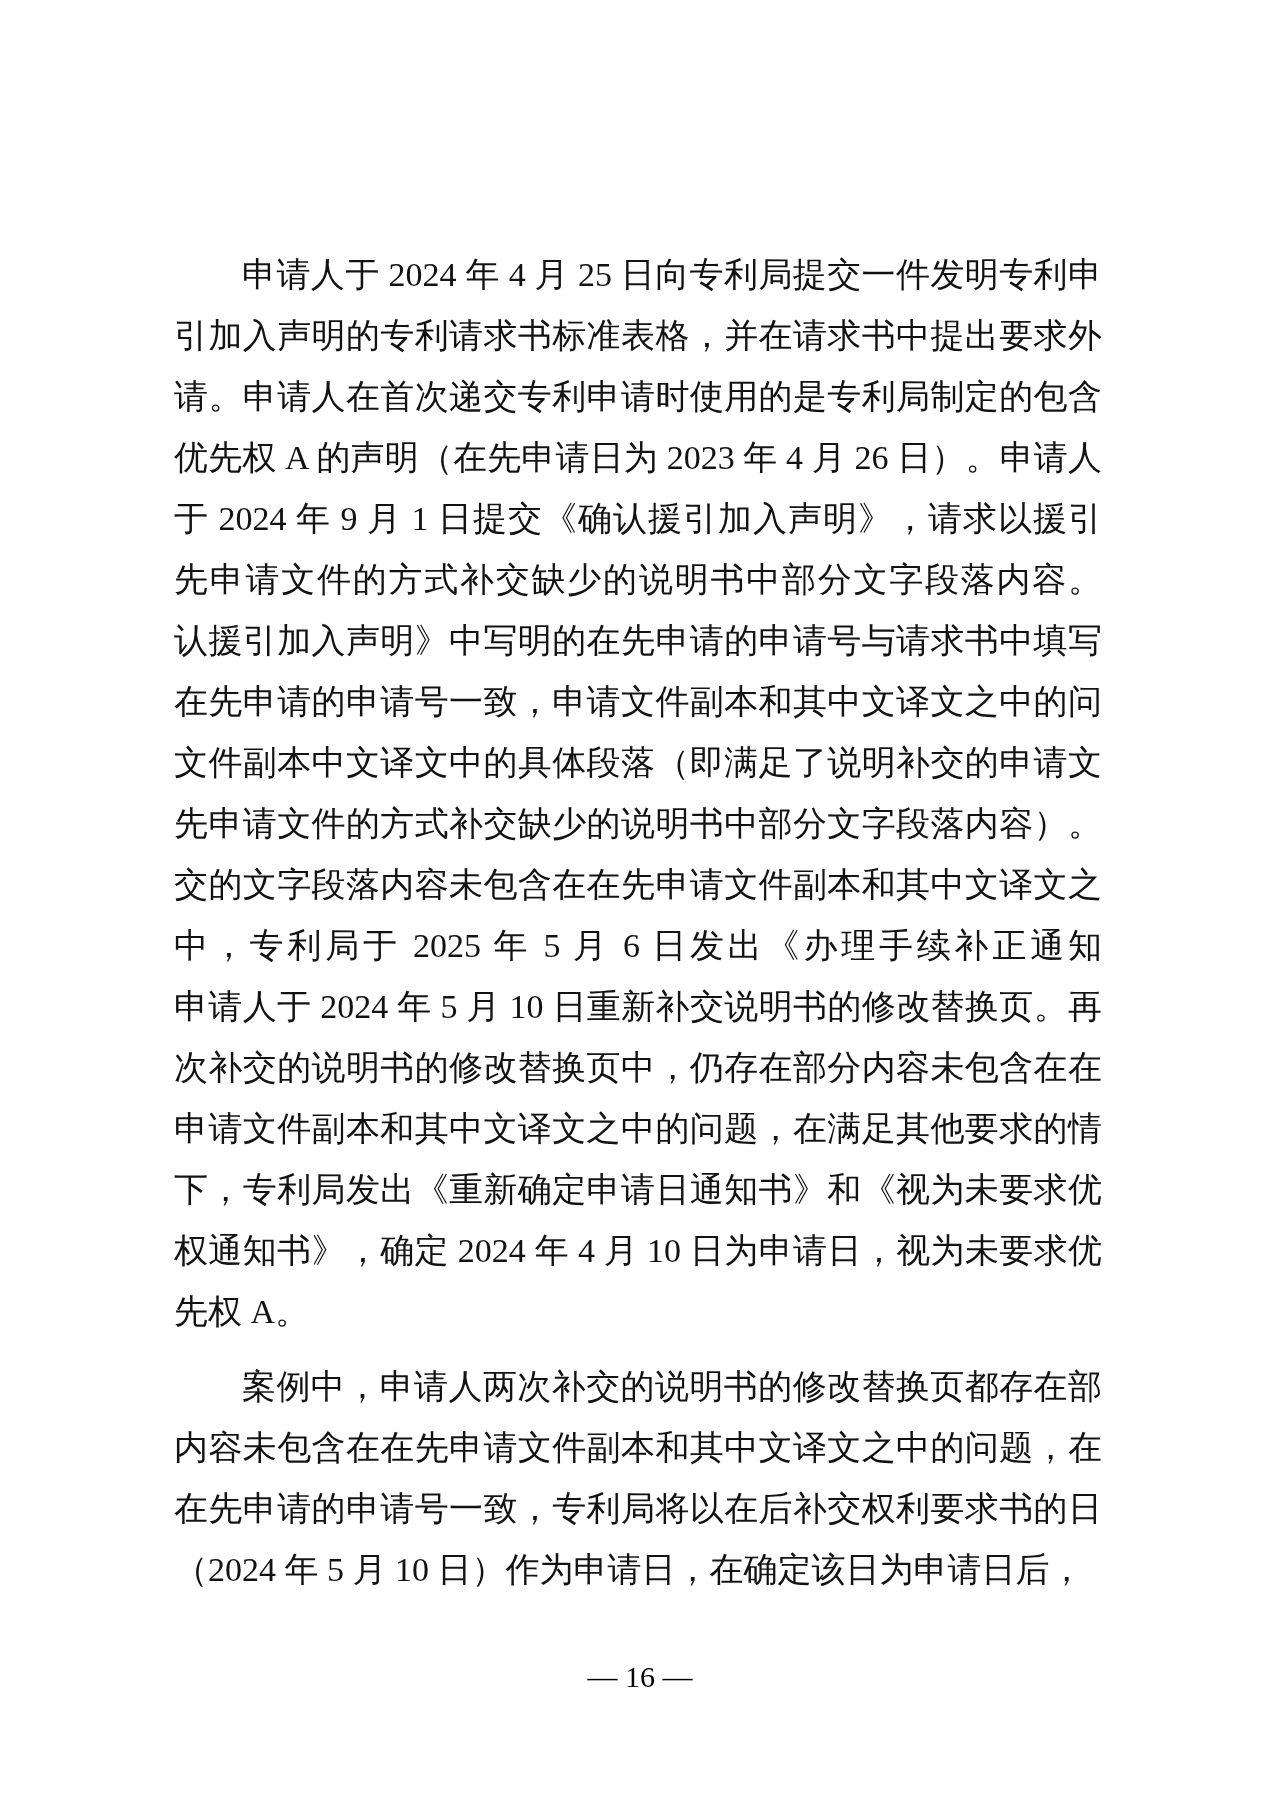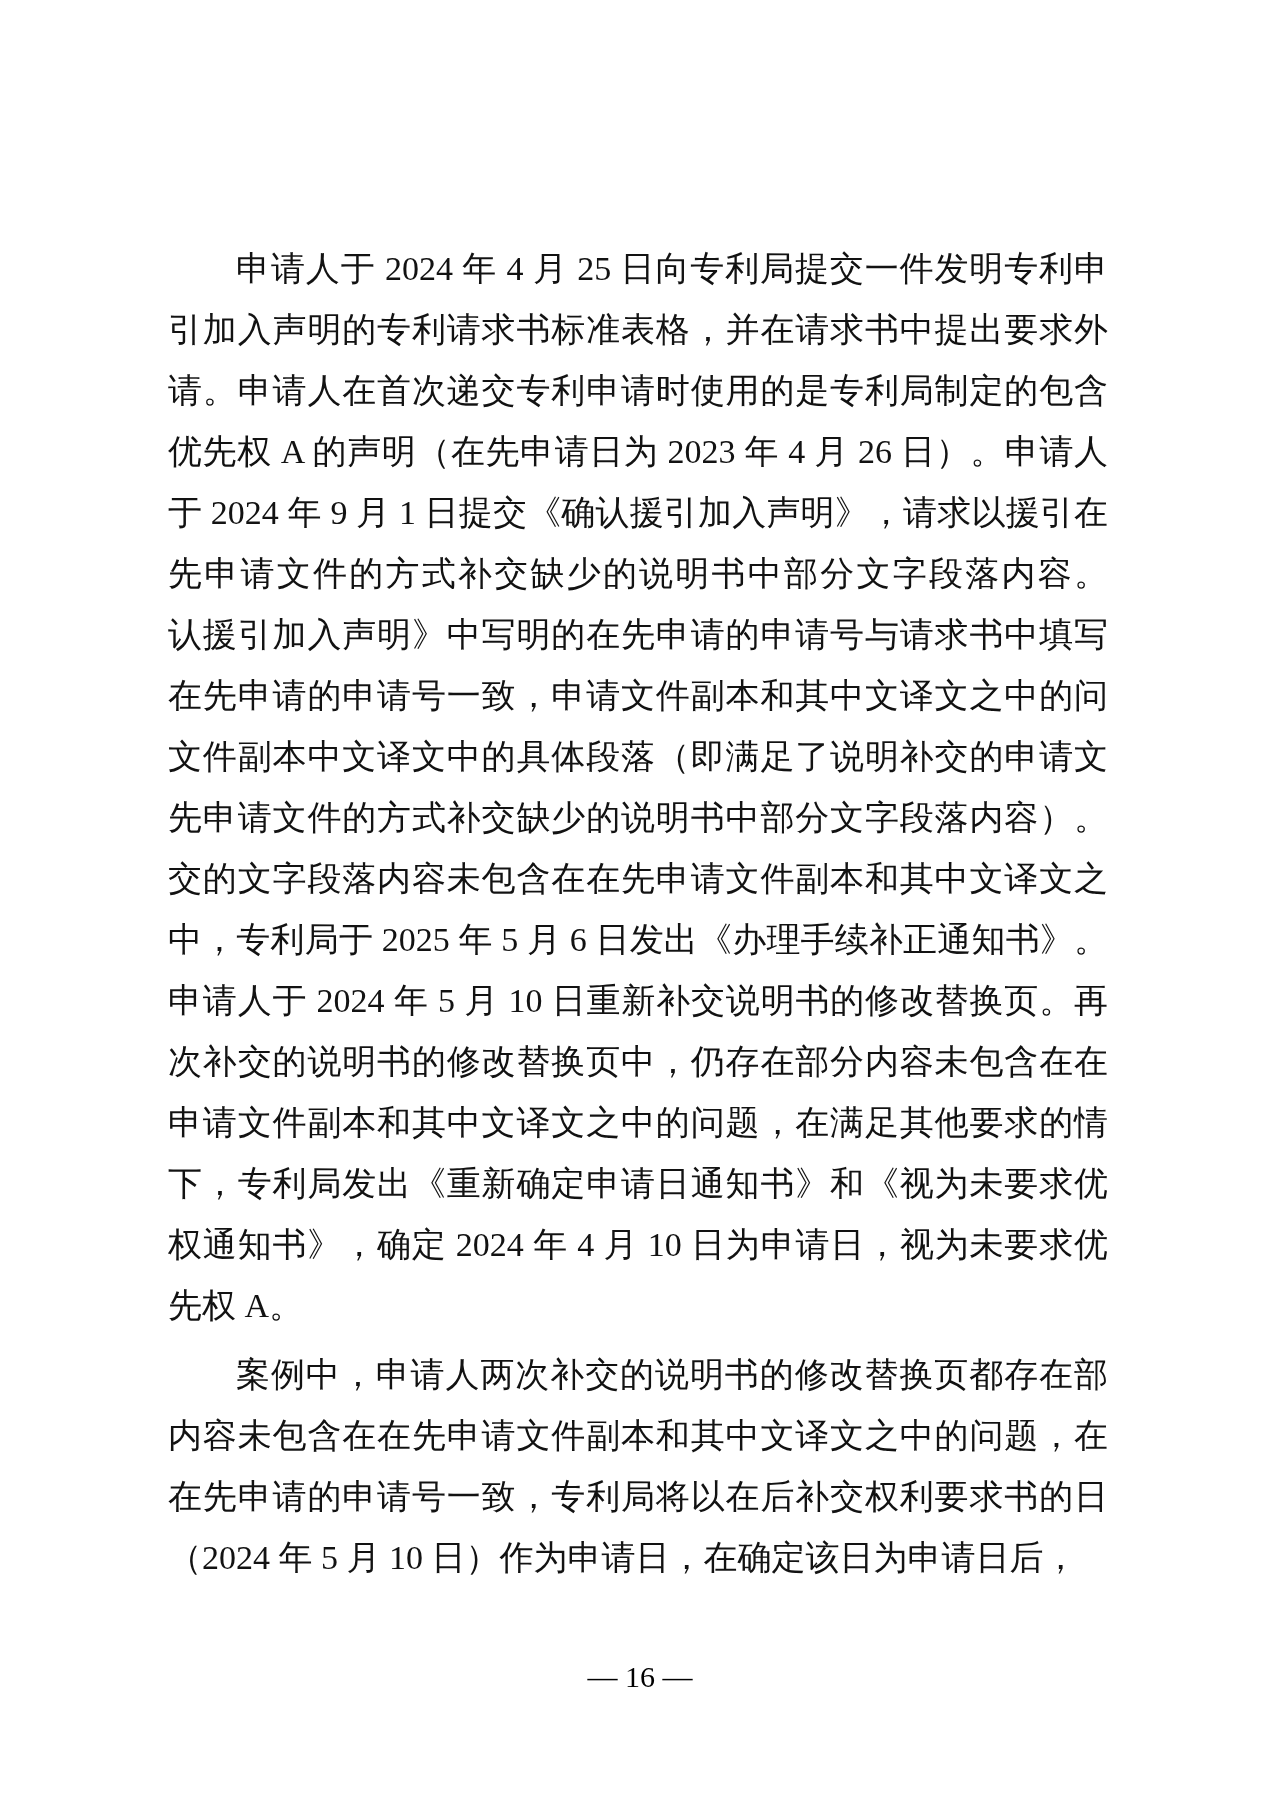--- a/index.html
+++ b/index.html
@@ -15,21 +15,21 @@
     color: #121212;
     font-family: "Liberation Serif", "DejaVu Serif", serif;
     overflow: hidden;
   }
   .text-block {
     position: absolute;
     left: 160px;
     top: 230px;
     width: 956px;
   }
-  .para { margin: 8px; padding: 0; }
+  .para { margin: 14px; padding: 0; }
   .line {
     font-size: 34px;
     line-height: 61px;
     height: 61px;
     letter-spacing: 0;
     text-align: justify;
     text-align-last: justify;
     text-justify: inter-character;
     overflow: hidden;
   }

